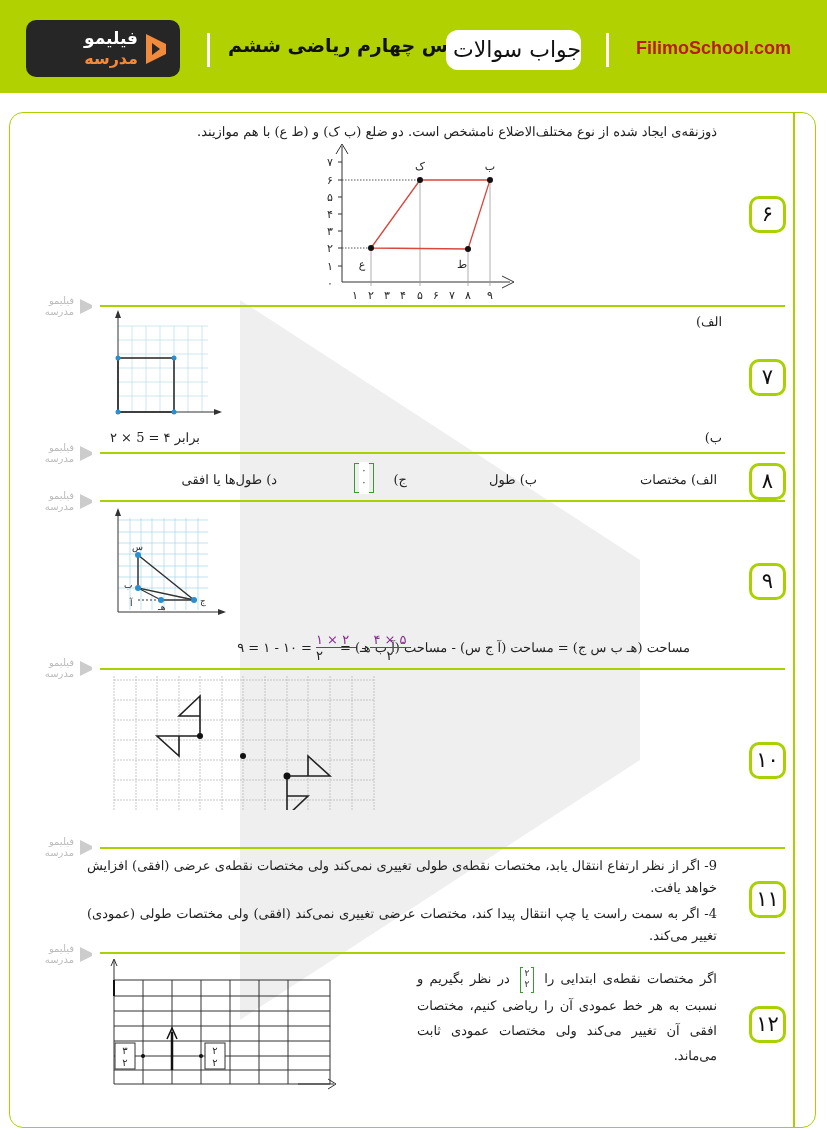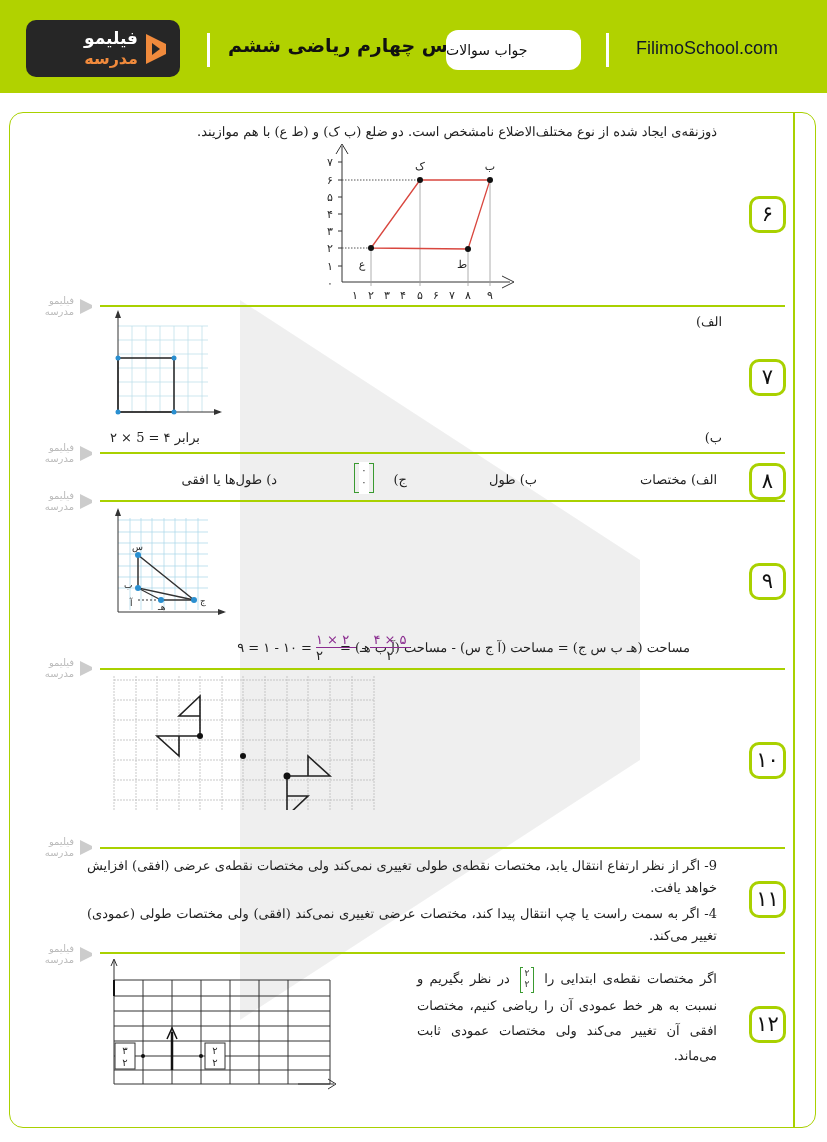--- a/index.html
+++ b/index.html
@@ -4,22 +4,22 @@
 <style>
   *{box-sizing:border-box;margin:0;padding:0}
   body{width:827px;height:1142px;background:#fff;font-family:"DejaVu Sans",sans-serif;position:relative;overflow:hidden;color:#1a1a1a}
   .header{position:absolute;left:0;top:0;width:827px;height:93px;background:#b1d200}
   .logo{position:absolute;left:26px;top:20px;width:154px;height:57px;background:#262626;border-radius:10px}
   .logo-text1{position:absolute;right:42px;top:8px;color:#fff;font-size:17px;font-weight:bold;direction:rtl}
   .logo-text2{position:absolute;right:42px;top:29px;color:#f08a3c;font-size:16px;font-weight:bold;direction:rtl}
   .logo-mark{position:absolute;right:10px;top:12px;width:28px;height:34px}
   .hdr-sep{position:absolute;top:33px;width:3px;height:34px;background:#fff}
   .hdr-title{position:absolute;left:228px;top:34px;font-size:19px;font-weight:bold;color:#111;direction:rtl}
-  .hdr-pill{position:absolute;left:446px;top:30px;width:135px;height:40px;background:#fff;border-radius:12px;font-size:14px;text-align:left;line-height:40px;direction:rtl;color:#111}
-  .hdr-site{position:absolute;left:636px;top:38px;font-size:18px;font-weight:normal;color:#0f172a;font-family:"Liberation Sans",sans-serif}
+  .hdr-pill{position:absolute;left:446px;top:30px;width:135px;height:40px;background:#fff;border-radius:12px;font-size:22px;text-align:right;line-height:40px;direction:rtl;color:#111}
+  .hdr-site{position:absolute;left:636px;top:38px;font-size:18px;font-weight:bold;color:#b91c1c;font-family:"Liberation Sans",sans-serif}
   .frame{position:absolute;left:9px;top:112px;width:807px;height:1016px;border:1.5px solid #a9d100;border-radius:14px}
   .vline{position:absolute;left:793px;top:112px;width:1.5px;height:1016px;background:#a9d100}
   .hr{position:absolute;left:100px;width:685px;height:2px;background:#a9d100}
   .qnum{position:absolute;left:749px;width:37px;height:37px;border:3px solid #a9d100;border-radius:10px;text-align:center;font-size:21px;line-height:31px;color:#111;font-family:"DejaVu Sans",sans-serif}
   .wm{position:absolute;left:28px;width:70px;height:24px}
   .wm-t1{position:absolute;right:24px;top:0;font-size:10px;color:#bbb;direction:rtl}
   .wm-t2{position:absolute;right:24px;top:11px;font-size:10px;color:#bbb;direction:rtl}
   .wm-i{position:absolute;right:4px;top:3px;width:16px;height:17px}
   .rtl{direction:rtl;unicode-bidi:embed;position:absolute;font-family:"DejaVu Serif",serif;font-size:13px;color:#222}
   .bigwm{position:absolute;left:200px;top:260px;width:480px;height:800px;opacity:.06}

